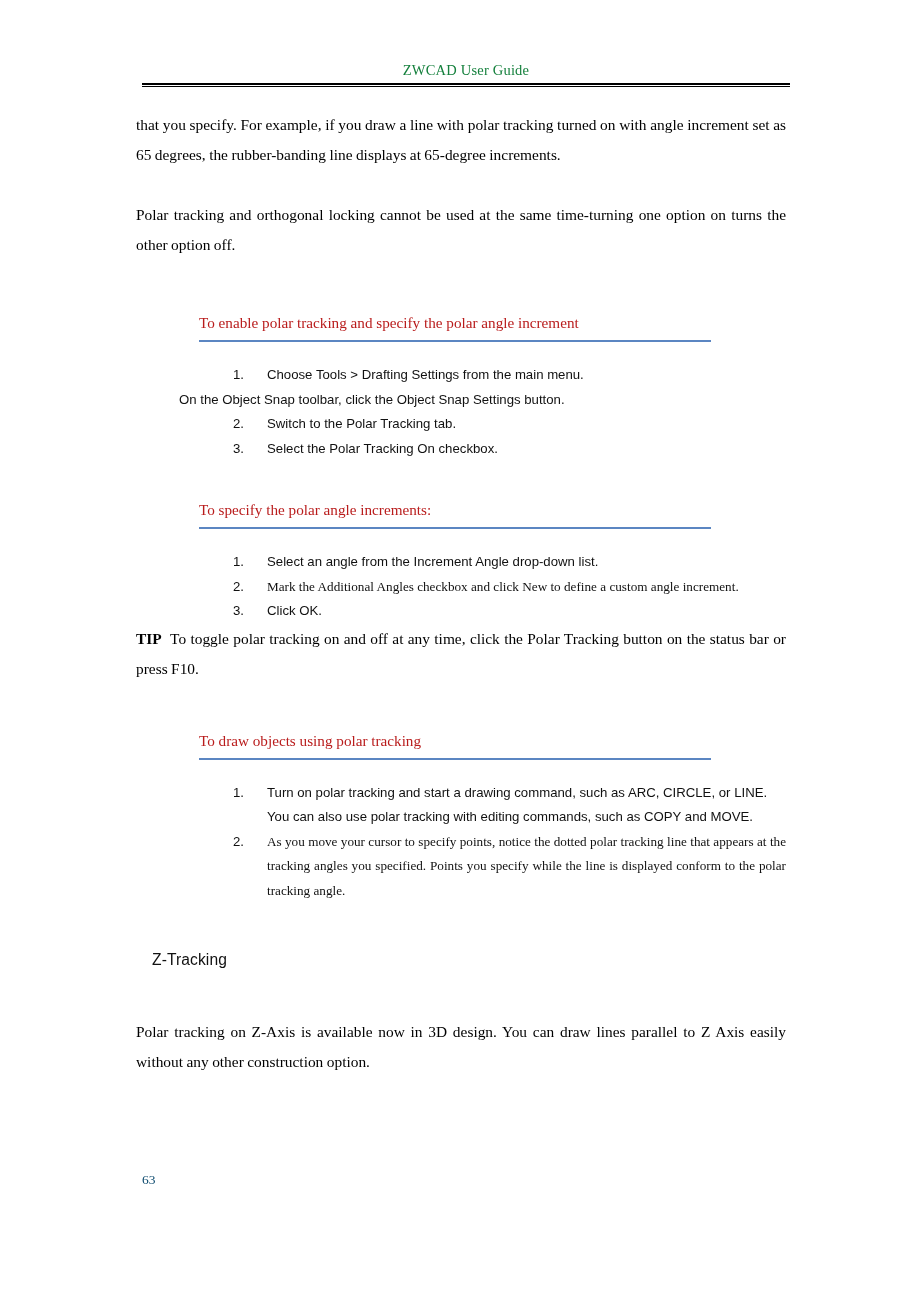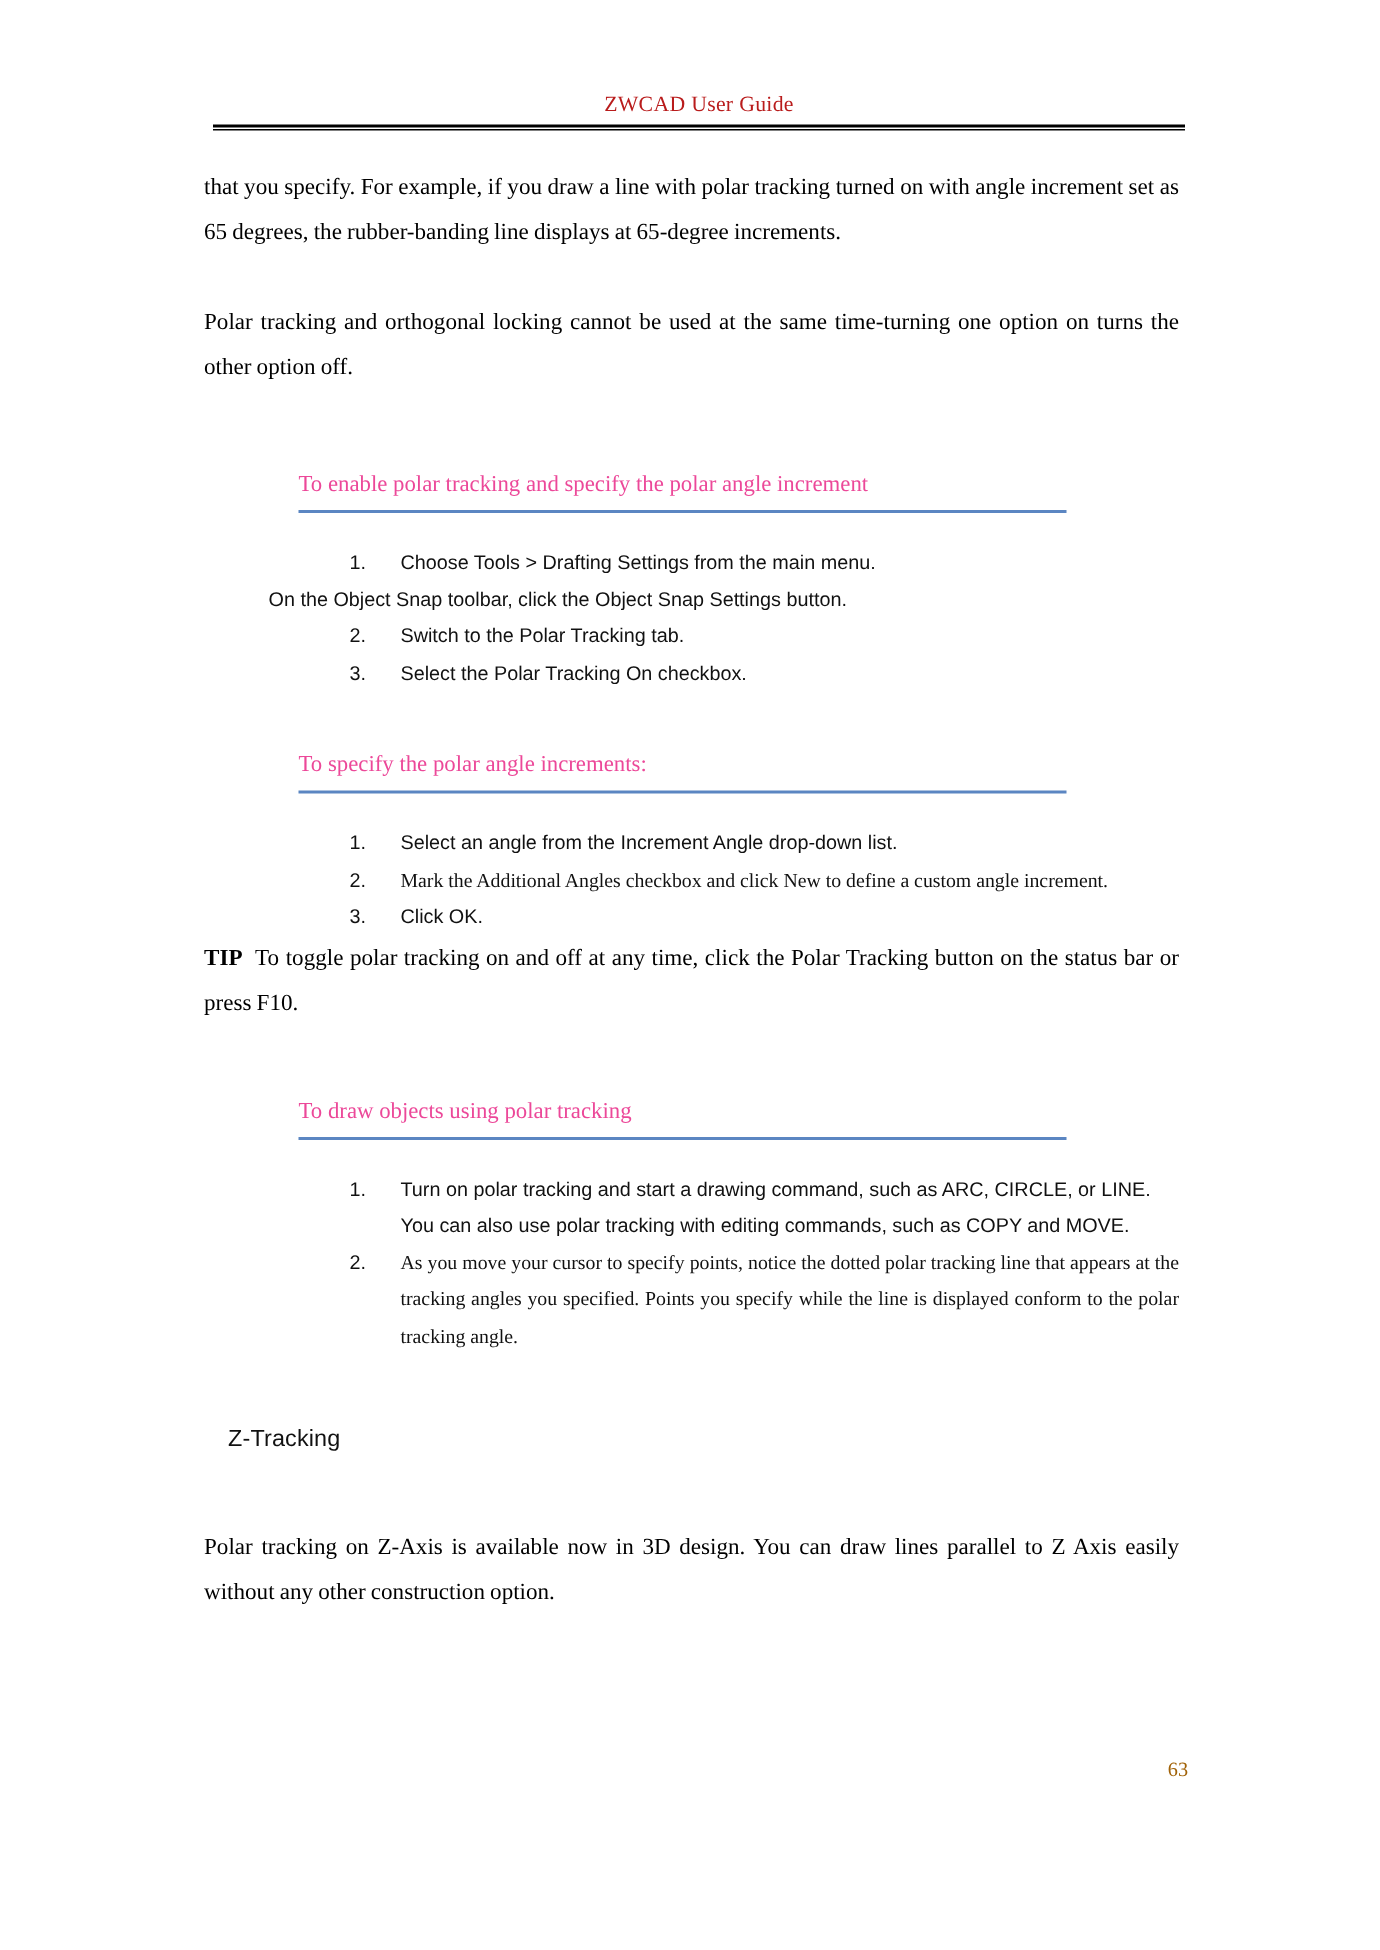--- a/index.html
+++ b/index.html
@@ -27,21 +27,21 @@
     position: absolute;
     left: 142px;
     top: 62px;
     width: 648px;
   }
   .page-header .header-title {
     font-family: "Liberation Serif", serif;
     font-size: 14.5px;
     text-align: center;
     letter-spacing: .2px;
-    color: #b91c1c;
+    color: #15803d;
     line-height: 1.15;
   }
   .page-header .header-rule {
     margin-top: 4px;
     height: 4px;
     border-top: 2px solid #000;
     border-bottom: 1px solid #000;
     box-sizing: border-box;
   }
 
@@ -73,21 +73,21 @@
   .spacer-52 { height: 52px; }
 
   
   .proc-heading {
     margin-left: 63px;
     width: 512px;
   }
   .proc-heading .proc-heading-text {
     font-family: "Liberation Serif", serif;
     font-size: 15.2px;
-    color: #ec4899;
+    color: #b91c1c;
     line-height: 22px;
     white-space: nowrap;
   }
   .proc-heading .proc-heading-rule {
     margin-top: 6px;
     height: 2px;
     background: #5B86C2;
   }
 
   
@@ -129,24 +129,24 @@
     line-height: 22px;
     letter-spacing: .1px;
   }
 
   
   .page-footer {
     position: absolute;
     left: 142px;
     top: 1172px;
     width: 650px;
-    text-align: right;
+    text-align: left;
     font-family: "Liberation Serif", serif;
     font-size: 13.5px;
-    color: #a16207;
+    color: #0c4a6e;
   }
 </style>
 </head>
 <body>
 
 <div class="page">
 
   <div class="page-header">
     <div class="header-title">ZWCAD User Guide</div>
     <div class="header-rule"></div>

